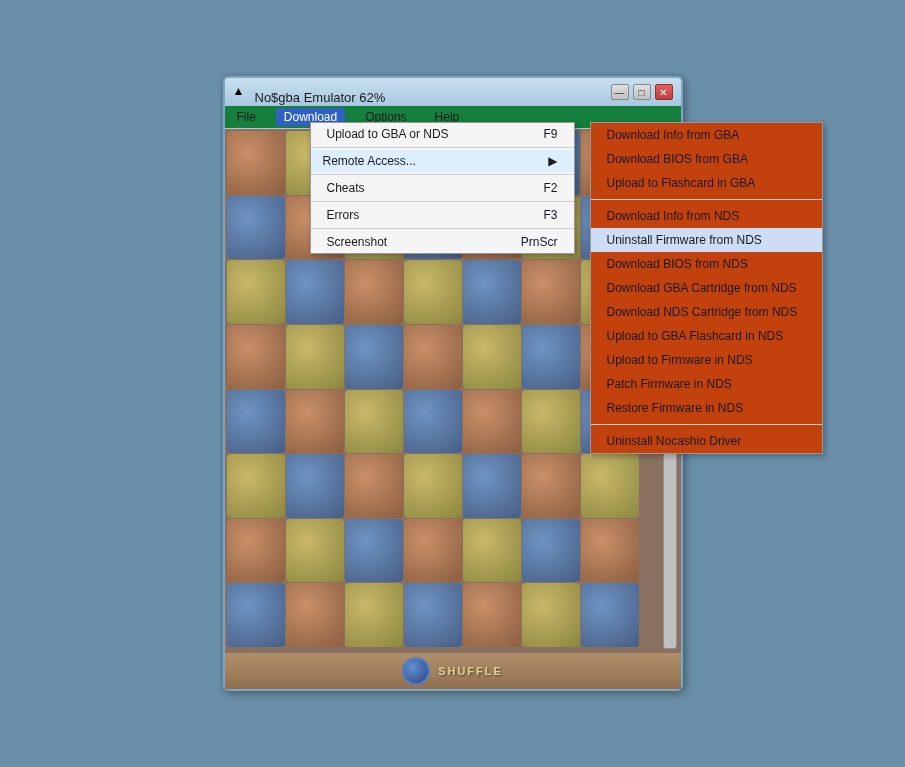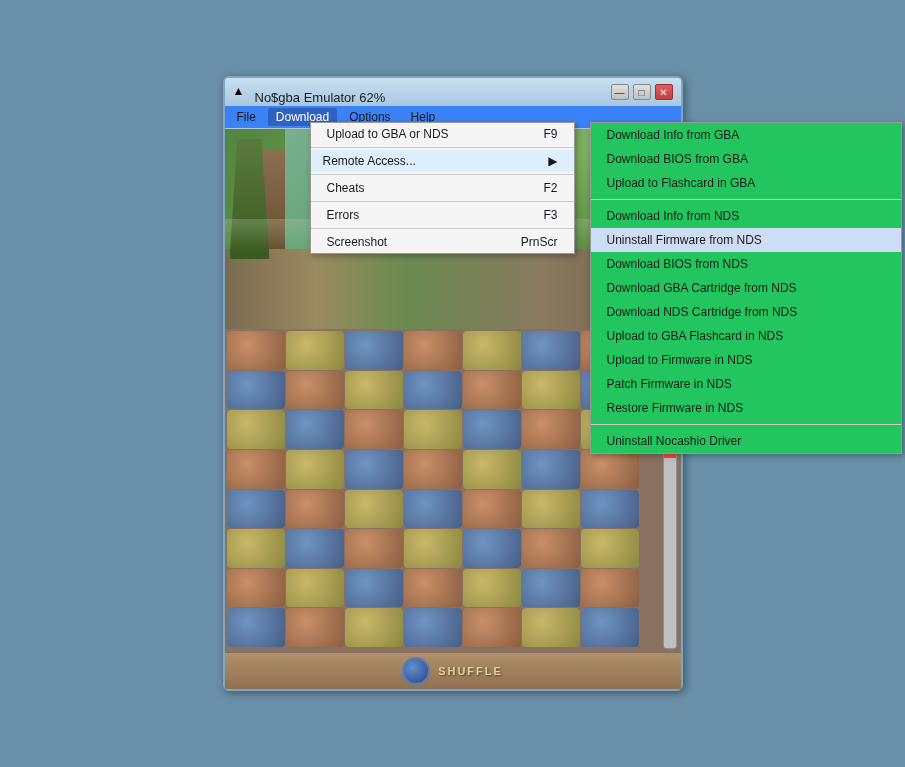--- a/index.html
+++ b/index.html
@@ -64,23 +64,23 @@
       color: #333;
     }
 
     .tb-btn.close {
       background: linear-gradient(to bottom, #e06060, #c04040);
       color: white;
       border-color: #a03030;
     }
 
     .menu-bar {
-      background: #3b82f6;
-      display: flex;
-      gap: 4px;
+      background: #15803d;
+      display: flex;
+      gap: 12px;
       padding: 2px 4px;
       border-bottom: 1px solid #b0c8d8;
     }
 
     .menu-item {
       padding: 2px 8px;
       cursor: pointer;
       border-radius: 2px;
       color: #1a1a1a;
     }
@@ -93,21 +93,21 @@
     .content-area {
       display: flex;
       height: 560px;
       background: #c8d8e8;
       overflow: hidden;
     }
 
     .game-screen {
       flex: 1;
       display: flex;
-      flex-direction: column;
+      flex-direction: row;
     }
 
     .game-top {
       height: 200px;
       background: linear-gradient(135deg, #4a7a3a 0%, #6a9a4a 30%, #8ab050 60%, #5a8040 80%, #3a6030 100%);
       position: relative;
       overflow: hidden;
     }
 
     .game-top::before {
@@ -235,22 +235,22 @@
 
     .dropdown-item .arrow {
       margin-left: 8px;
     }
 
     
     .submenu {
       position: absolute;
       top: 44px;
       left: 365px;
-      width: 312px;
-      background: #22c55e;
+      width: 233px;
+      background: #c2410c;
       border: 1px solid #999;
       box-shadow: 2px 2px 6px rgba(0,0,0,0.3);
       z-index: 101;
       pointer-events: all;
     }
 
     .submenu-item {
       display: flex;
       align-items: center;
       padding: 5px 16px;

